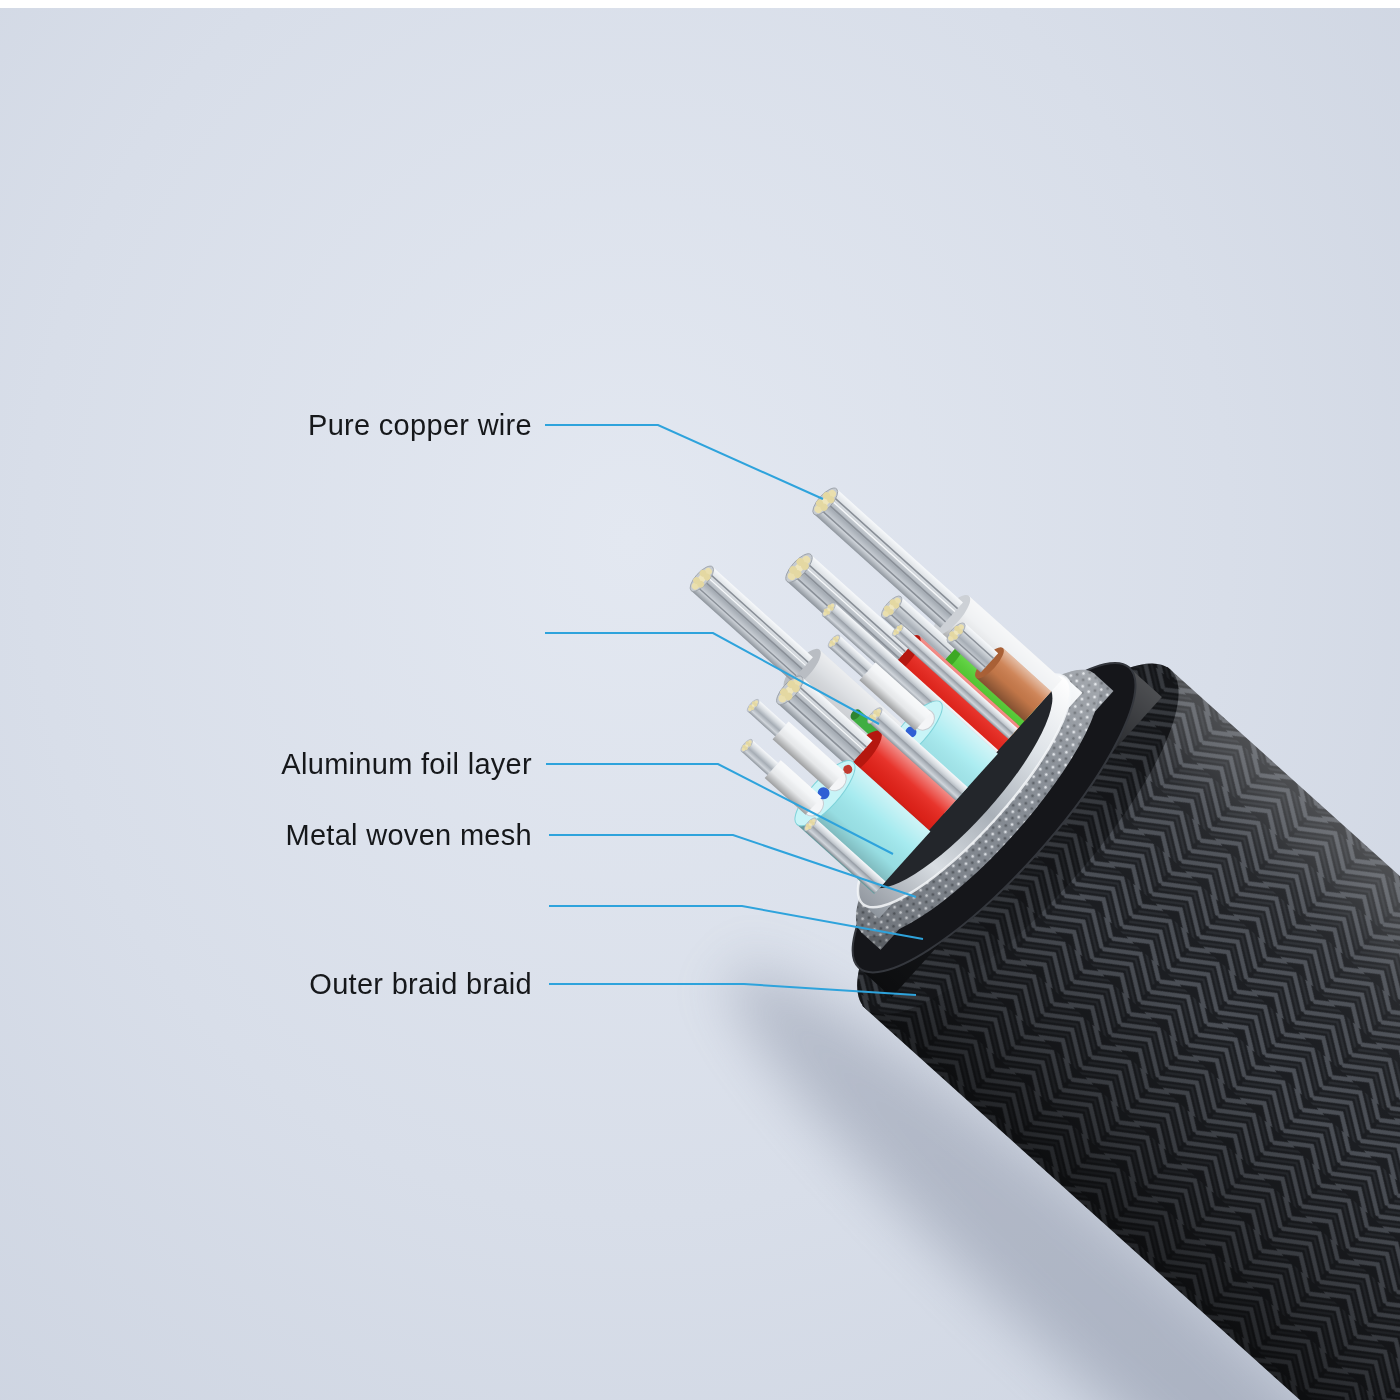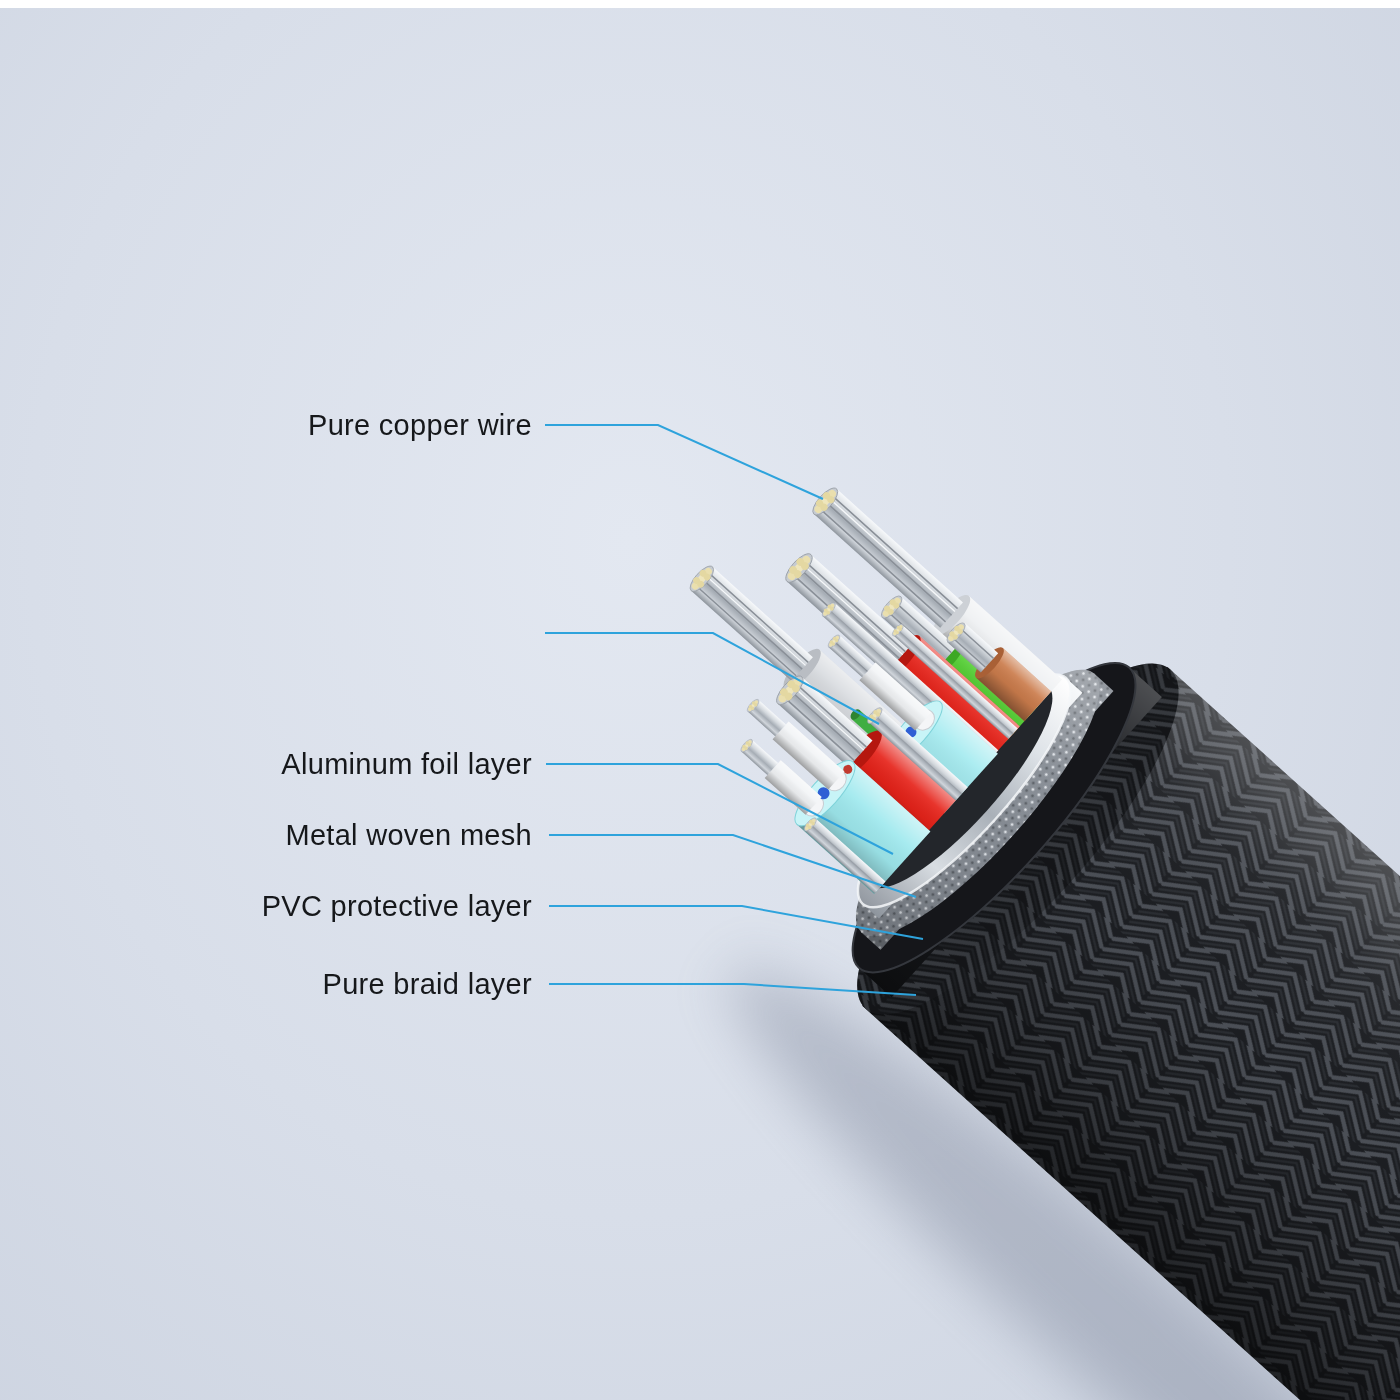--- a/index.html
+++ b/index.html
@@ -262,16 +262,15 @@
     </g>
   </svg>
 
   <div class="label" style="left:152px;top:399px">Pure copper wire</div>
 
 
   <div class="label" style="left:152px;top:738px">Aluminum foil layer</div>
 
   <div class="label" style="left:152px;top:809px">Metal woven mesh</div>
 
-  <div class="label" style="left:152px;top:880px">PVC protective layer</div>
-
-  <div class="label" style="left:152px;top:958px">Pure braid layer</div>
+
+  <div class="label" style="left:152px;top:958px">Outer braid braid</div>
 </div>
 
 </body></html>

